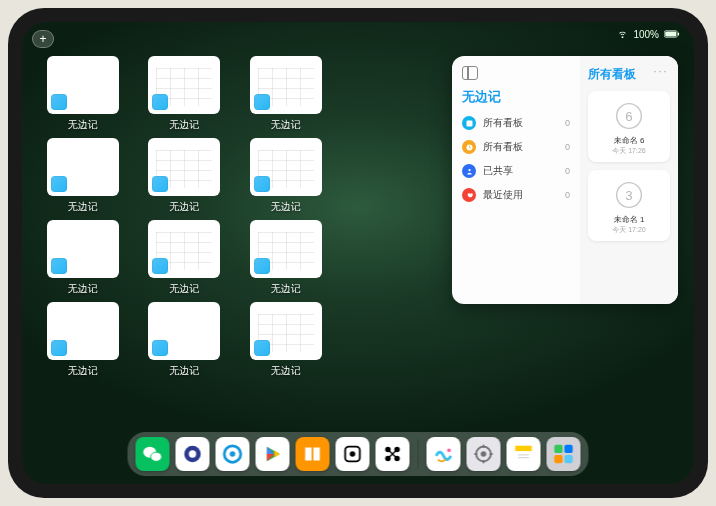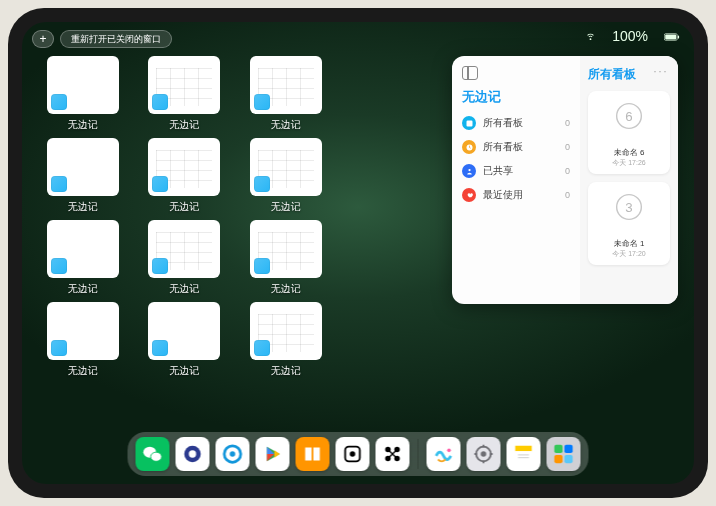--- a/index.html
+++ b/index.html
@@ -1,20 +1,20 @@
 <!DOCTYPE html>
 <html><head>
 <meta charset="utf-8">
 <style>
   * { margin: 0; padding: 0; box-sizing: border-box; font-family: -apple-system, "PingFang SC", sans-serif; }
   body { width: 716px; height: 506px; background: #e8e5dd; display: flex; align-items: center; justify-content: center; }
   .device-frame { width: 700px; height: 490px; background: #1a1a1a; border-radius: 36px; padding: 14px; position: relative; }
   .screen { width: 100%; height: 100%; border-radius: 24px; overflow: hidden; position: relative;
     background: radial-gradient(ellipse 60% 50% at 50% 40%, #2d5a3d 0%, #1a3a26 40%, #0a1f12 100%); }
-  .status-bar { position: absolute; top: 6px; right: 14px; color: #e8ffe8; font-size: 14px; display: flex; gap: 16px; align-items: center; }
+  .status-bar { position: absolute; top: 6px; right: 14px; color: #e8ffe8; font-size: 10px; display: flex; gap: 5px; align-items: center; }
   .top-buttons { position: absolute; top: 8px; left: 10px; display: flex; gap: 6px; align-items: center; }
   .plus-btn { width: 22px; height: 18px; border-radius: 12px; background: rgba(255,255,255,0.18); border: 1px solid rgba(255,255,255,0.3); color: #fff; font-size: 12px; display: flex; align-items: center; justify-content: center; cursor: pointer; }
   .reopen-btn { height: 18px; padding: 0 10px; border-radius: 10px; background: rgba(255,255,255,0.14); border: 1px solid rgba(255,255,255,0.28); color: #fff; font-size: 9px; display: flex; align-items: center; cursor: pointer; }
   .content { position: absolute; top: 34px; left: 16px; right: 16px; bottom: 56px; display: flex; gap: 20px; }
   .grid { flex: 1; display: grid; grid-template-columns: repeat(4, 1fr); grid-auto-rows: min-content; column-gap: 12px; row-gap: 6px; }
   .thumb { display: flex; flex-direction: column; align-items: center; gap: 4px; cursor: pointer; }
   .card { width: 72px; height: 58px; background: #fff; border-radius: 6px; position: relative; overflow: hidden; }
   .card.cal::before { content:""; position:absolute; left:8px; right:8px; top:12px; bottom:8px;
     background: linear-gradient(to right, rgba(0,0,0,0.08) 1px, transparent 1px),
                 linear-gradient(to bottom, rgba(0,0,0,0.08) 1px, transparent 1px);
@@ -33,21 +33,21 @@
   .sb-item { display: flex; align-items: center; gap: 7px; font-size: 10px; color: #444; }
   .sb-item .dot { width: 14px; height: 14px; border-radius: 50%; display:flex; align-items:center; justify-content:center; }
   .dot svg { width: 9px; height: 9px; }
   .sb-item .count { margin-left: auto; color: #aaa; font-size: 9px; }
   .sb-right-head { display: flex; justify-content: space-between; align-items: center; }
   .sb-right-title { color: #139bf0; font-size: 12px; font-weight: 600; }
   .more-dots { color: #aaa; font-size: 12px; letter-spacing: 1px; position: absolute; top: 8px; right: 10px; }
   .board-card { background:#fff; border-radius:8px; padding:6px; display:flex; flex-direction:column; align-items:center; box-shadow:0 1px 3px rgba(0,0,0,0.08); }
   .board-scribble { width: 38px; height: 38px; position: relative; }
   .board-scribble svg { width:100%; height:100%; }
-  .board-name { font-size: 8px; color:#333; margin-top:12px; }
+  .board-name { font-size: 8px; color:#333; margin-top:0; }
   .board-time { font-size: 7px; color:#aaa; }
   .dock { position: absolute; bottom: 8px; left: 50%; transform: translateX(-50%); height: 44px; padding: 4px 8px; border-radius: 18px; background: rgba(255,255,255,0.22); backdrop-filter: blur(10px); display: flex; align-items: center; gap: 6px; }
   .dock-sep { width: 1px; height: 30px; background: rgba(0,0,0,0.18); margin: 0 2px; }
   .app-icon { width: 34px; height: 34px; border-radius: 8px; display:flex; align-items:center; justify-content:center; cursor:pointer; box-shadow: 0 1px 3px rgba(0,0,0,0.25); }
   .app-icon svg { width: 22px; height: 22px; }
   .sidebar { position: relative; }
 </style>
 </head>
 <body>
 
@@ -65,21 +65,20 @@
         <svg viewBox="0 0 26 12" width="16" height="8">
             <rect x="0.5" y="0.5" width="21" height="11" rx="2.5" fill="none" stroke="#e8ffe8"></rect>
             <rect x="2" y="2" width="18" height="8" rx="1.5" fill="#e8ffe8"></rect>
             <rect x="22.5" y="3.5" width="2" height="5" rx="1" fill="#e8ffe8"></rect>
           </svg>
       </span>
     </div>
 
     <div class="top-buttons">
       <div class="plus-btn">+</div>
-      <div class="reopen-btn">重新打开已关闭的窗口</div>
     </div>
 
     <div class="content">
       <div class="grid" id="grid">
           <div class="thumb">
             <div class="card"></div>
             <div class="thumb-label">无边记</div>
           </div>
           <div class="thumb">
             <div class="card cal"></div>

